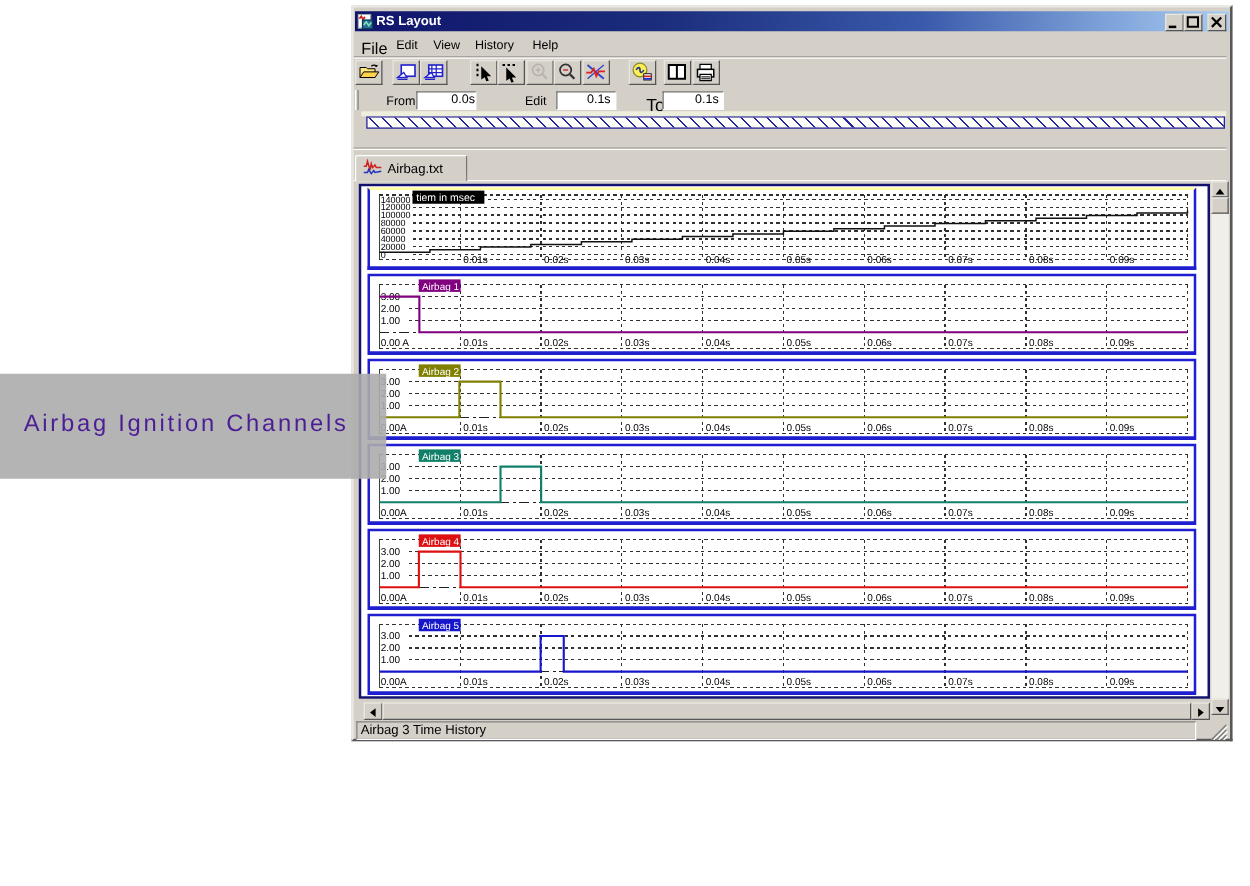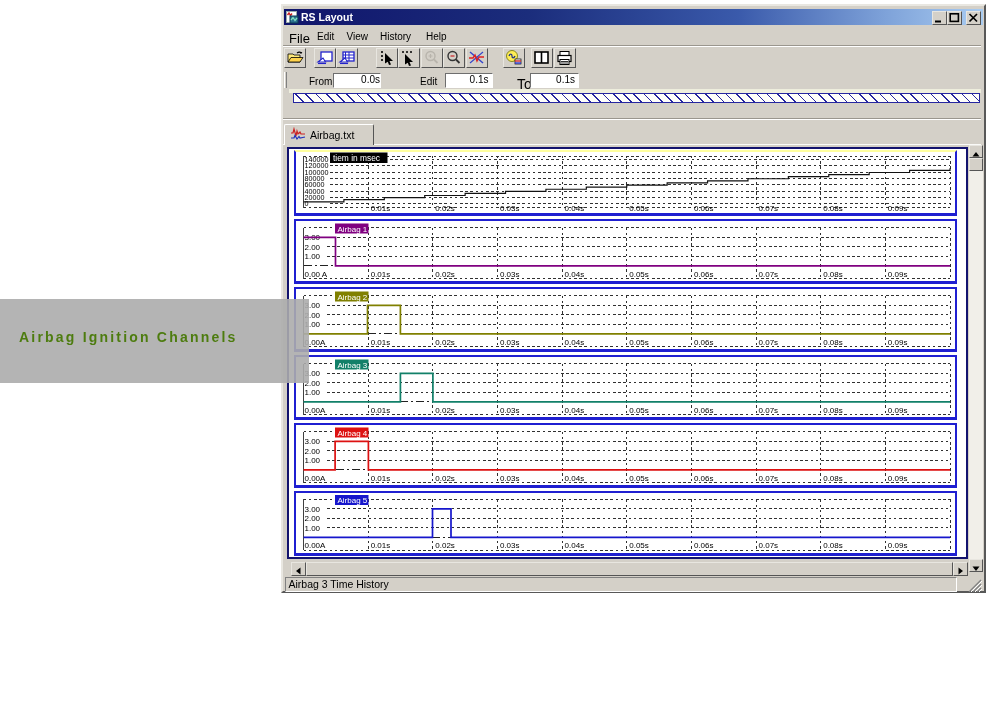--- a/index.html
+++ b/index.html
@@ -364,12 +364,12 @@
 <div class="abs btn3d" style="left:953px;top:561.5px;width:15px;height:14px"><svg width="13" height="12" viewBox="0 0 13 12">
       <path d="M9 6 L4.5 2.5 L4.5 9.5 Z" fill="#000"></path>
     </svg></div>
 <div class="abs btn3d" style="left:305.5px;top:561.5px;width:647.5px;height:14px"></div>
 <div class="abs" style="left:284.5px;top:577px;width:672px;height:14.5px;border-top:1px solid #808080;border-left:1px solid #808080;border-right:1px solid #fff;border-bottom:1px solid #fff;font-size:10.5px;color:#000;padding-left:3px;line-height:13px">Airbag 3 Time History</div>
 <svg class="abs" style="left:963px;top:577px" width="20" height="15" viewBox="0 0 20 15">
     <path d="M18 3 L6 15 M18 7 L10 15 M18 11 L14 15" stroke="#808080" stroke-width="1.3"></path>
     <path d="M19 4 L7 16 M19 8 L11 16 M19 12 L15 16" stroke="#fff" stroke-width="1"></path>
   </svg>
 <div class="abs" style="left:0;top:298.5px;width:309px;height:84px;background:rgba(172,172,172,0.9)"></div>
-<div class="abs" style="left:19px;top:329px;font-size:14px;letter-spacing:2.2px;color:#4d7c0f;font-family:'Liberation Sans',sans-serif;font-weight:700">Airbag Ignition Channels</div>
+<div class="abs" style="left:19px;top:329px;font-size:19px;letter-spacing:2.2px;color:#4c1d95;font-family:'Liberation Sans',sans-serif;font-weight:400">Airbag Ignition Channels</div>
 </body></html>

